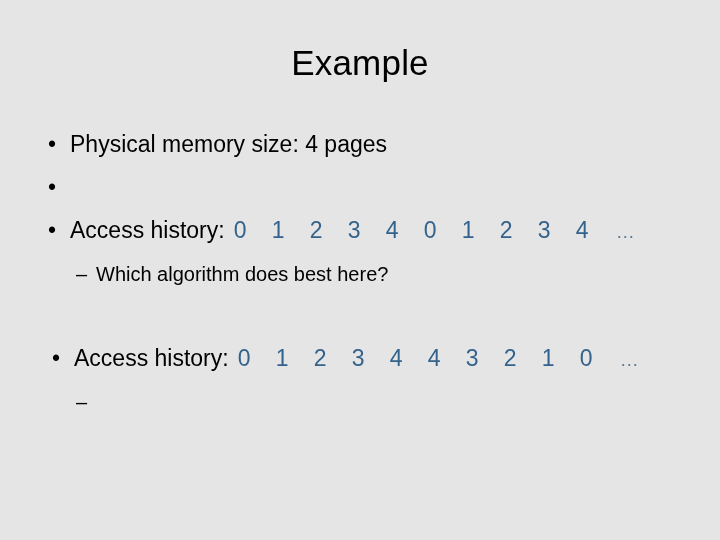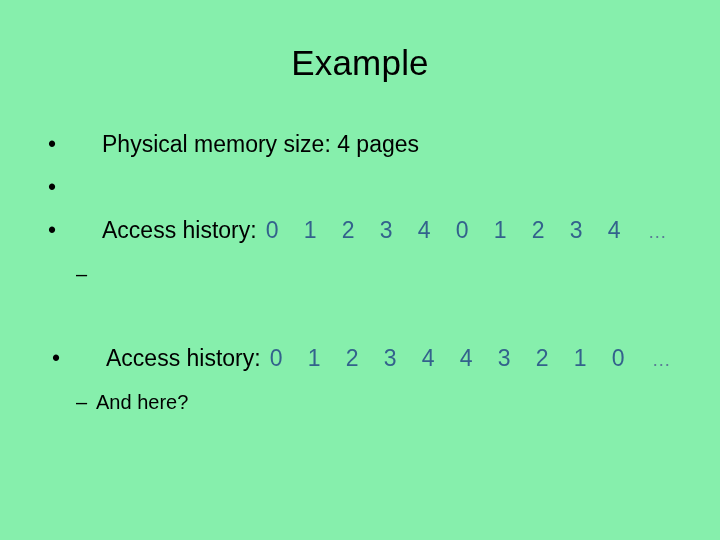--- a/index.html
+++ b/index.html
@@ -12,21 +12,21 @@
     background: #ffffff;
     font-family: "Liberation Sans", sans-serif;
     color: #000000;
     overflow: hidden;
   }
 
   .slide {
     position: relative;
     width: 720px;
     height: 540px;
-    background: #86efac;
+    background: #e5e5e5;
     box-sizing: border-box;
   }
 
   
   .slide-title {
     position: absolute;
     left: 0;
     top: 44px;
     width: 720px;
     text-align: center;
@@ -73,21 +73,20 @@
     flex: 0 0 auto;
     width: 22px;
     font-size: 23px;
     line-height: 36px;
     color: #000000;
   }
 
   .l1 .l1-text {
     flex: 0 0 auto;
     color: #000000;
-    margin-left: 32px;
   }
 
   
   .l2 {
     position: relative;
     display: flex;
     align-items: baseline;
     padding-left: 76px;
     min-height: 32px;
     margin-top: 8px;
@@ -162,20 +161,21 @@
           <span class="digit">1</span>
           <span class="digit">2</span>
           <span class="digit">3</span>
           <span class="digit">4</span>
           <span class="ellipsis">…</span>
         </span>
       </div>
 
       <div class="l2">
         <span class="dash-mark">–</span>
+        <span class="l2-text">Which algorithm does best here?</span>
       </div>
 
     </div>
 
     <div class="block block-2">
 
       <div class="l1">
         <span class="bullet-mark">•</span>
         <span class="l1-text">Access history:</span>
         <span class="seq">
@@ -188,19 +188,18 @@
           <span class="digit">3</span>
           <span class="digit">2</span>
           <span class="digit">1</span>
           <span class="digit">0</span>
           <span class="ellipsis">…</span>
         </span>
       </div>
 
       <div class="l2">
         <span class="dash-mark">–</span>
-        <span class="l2-text">And here?</span>
       </div>
 
     </div>
 
   </div>
 </div>
 
 </body></html>

